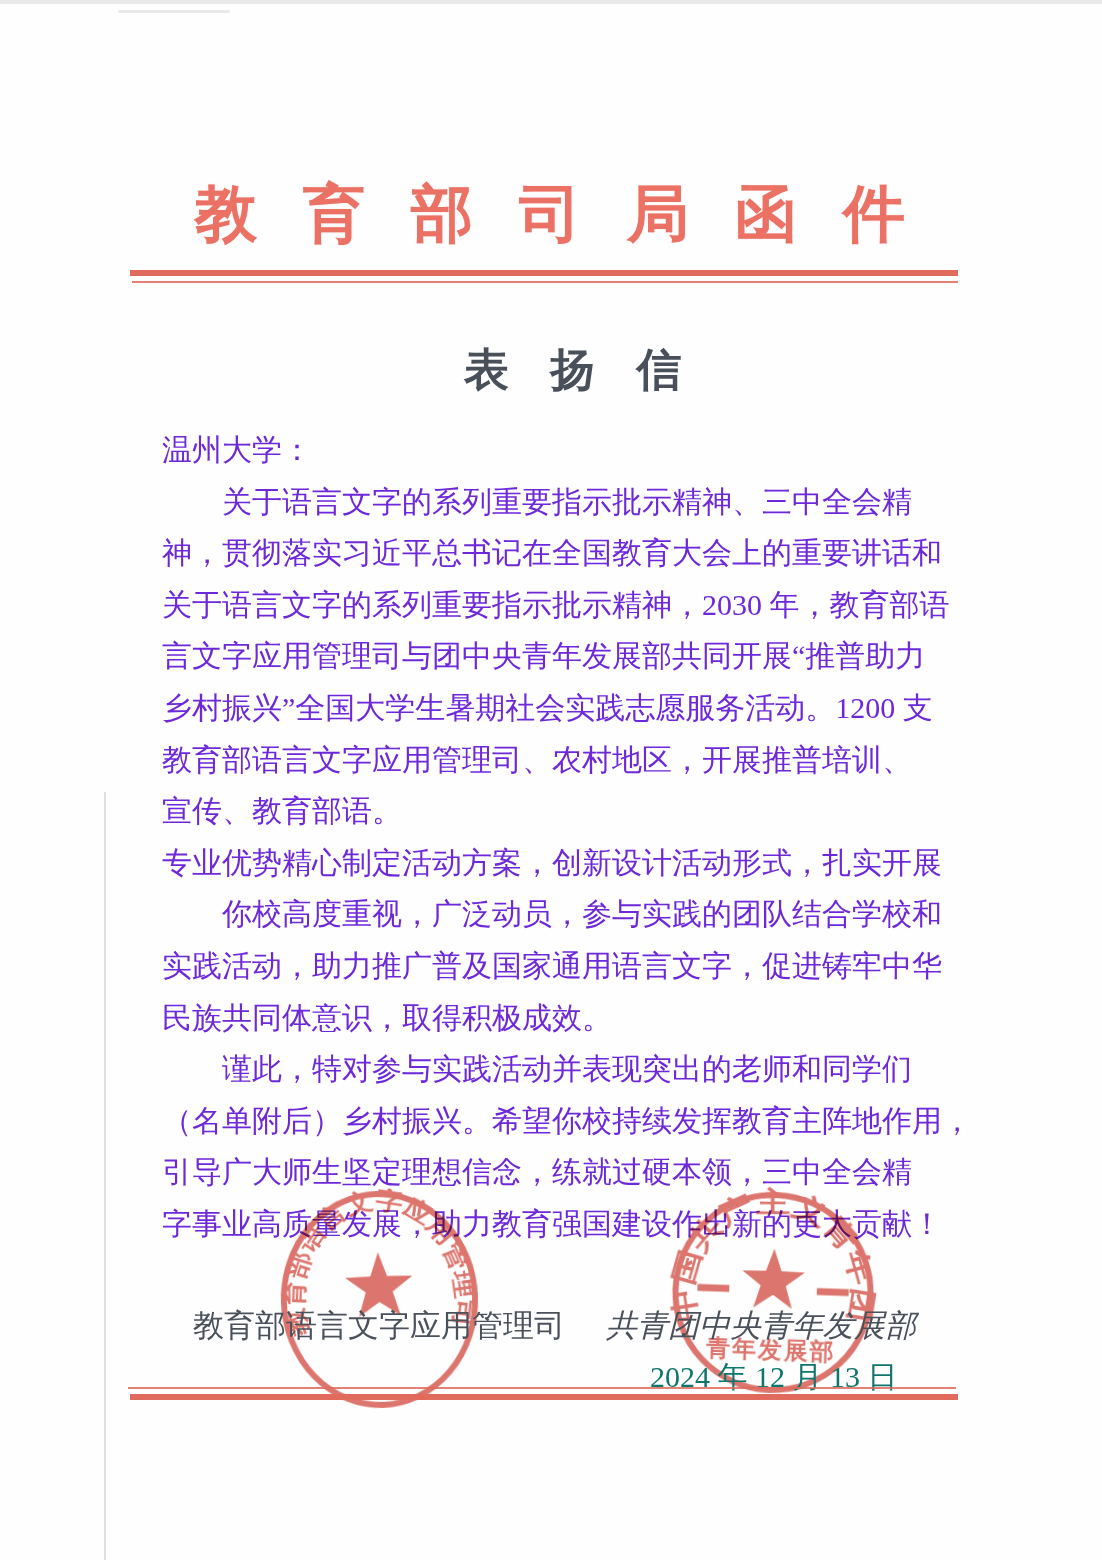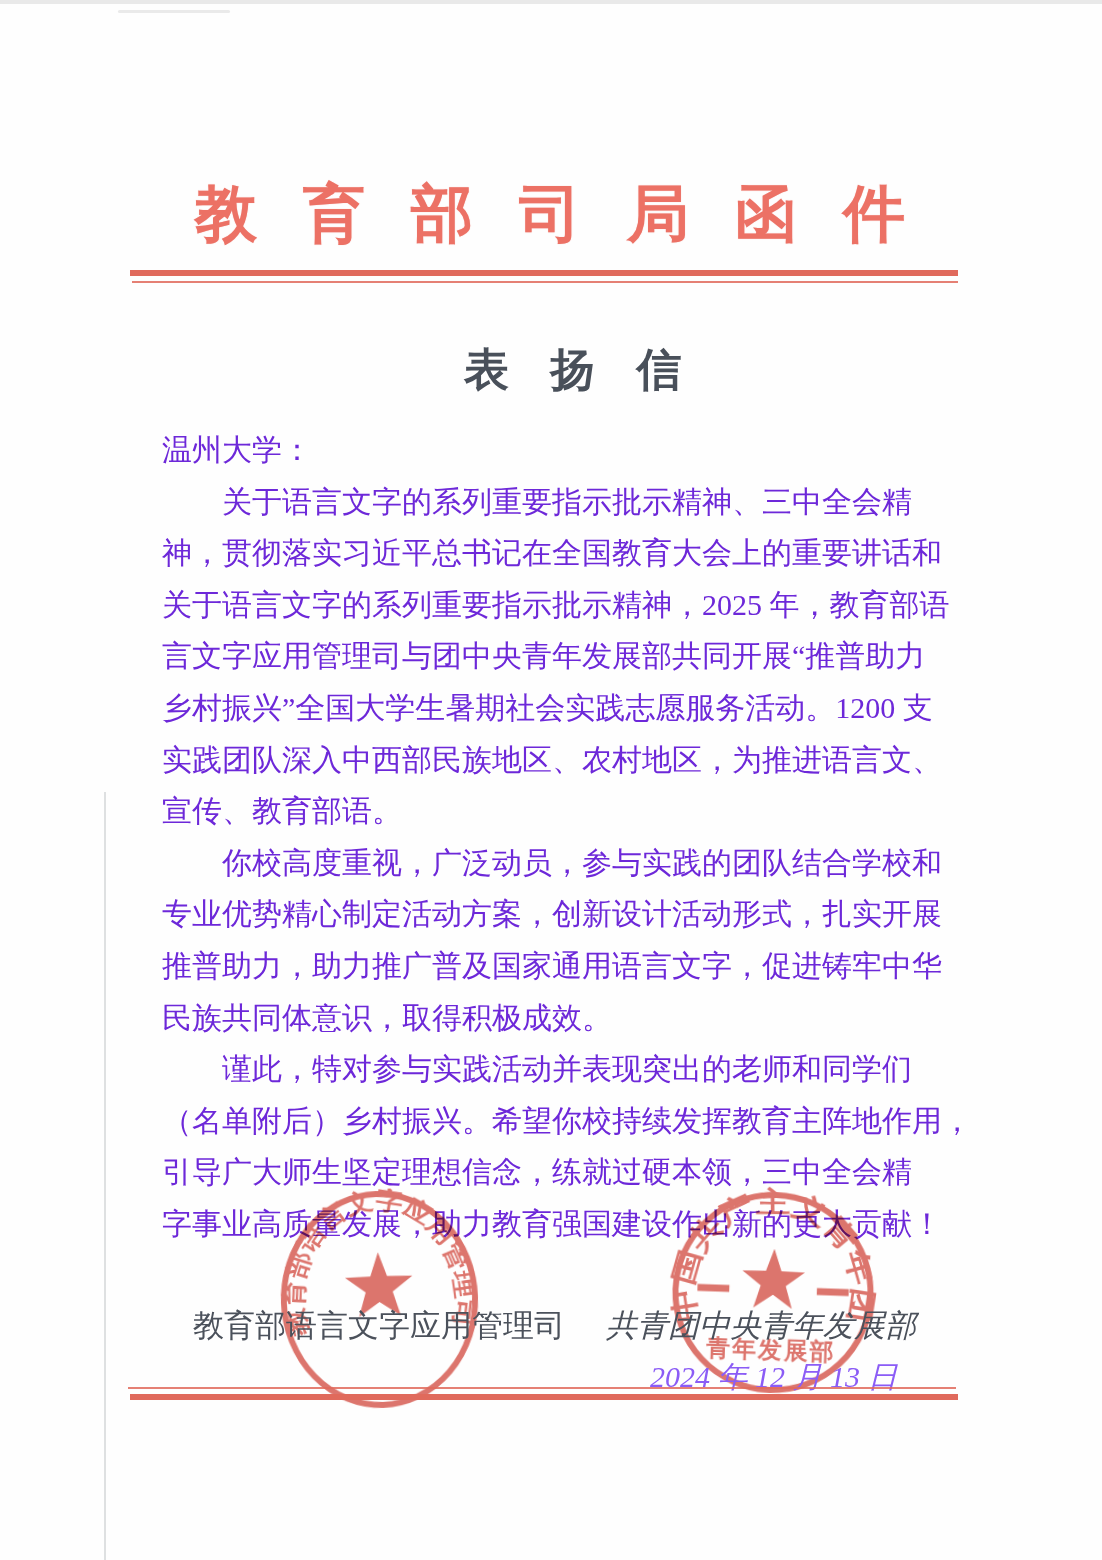--- a/index.html
+++ b/index.html
@@ -43,21 +43,21 @@
   .body-lines{
     position:absolute;left:162px;top:420px;width:792px;
     font-size:30px;line-height:51.6px;color:#6d28d9;
     filter:blur(.15px);
   }
   .body-line{white-space:nowrap;}
   
   .sig{position:absolute;font-size:31px;color:#4b515b;white-space:nowrap;filter:blur(.15px);}
   .sig-left{left:193px;top:1301px;}
   .sig-right{left:606px;top:1301px;font-style:italic;}
-  .sig-date{position:absolute;left:650px;top:1353px;font-size:30px;color:#8b5cf6;white-space:nowrap;filter:blur(.15px);font-style:italic;}
+  .sig-date{position:absolute;left:650px;top:1353px;font-size:30px;color:#0f766e;white-space:nowrap;filter:blur(.15px);}
   
   .seal{position:absolute;mix-blend-mode:multiply;opacity:.82;filter:blur(.4px);}
   .seal-left{left:276px;top:1185px;width:207px;height:223px;transform:rotate(-2deg);}
   .seal-right{left:663px;top:1183px;width:220px;height:211px;transform:rotate(2deg);}
   .seal text{font-family:"Liberation Serif","DejaVu Serif",serif;font-weight:bold;}
 </style>
 </head>
 <body>
 
 <div class="page">
@@ -68,28 +68,28 @@
   <div class="letterhead">教育部司局函件</div>
   <div class="rule rule-top-thick"></div>
   <div class="rule rule-top-thin"></div>
 
   <div class="letter-title">表 扬 信</div>
 
   <div class="body-lines">
       <div class="body-line">温州大学：</div>
       <div class="body-line">　　关于语言文字的系列重要指示批示精神、三中全会精</div>
       <div class="body-line">神，贯彻落实习近平总书记在全国教育大会上的重要讲话和</div>
-      <div class="body-line">关于语言文字的系列重要指示批示精神，2025 年，教育部语</div>
+      <div class="body-line">关于语言文字的系列重要指示批示精神，2030 年，教育部语</div>
       <div class="body-line">言文字应用管理司与团中央青年发展部共同开展“推普助力</div>
       <div class="body-line">乡村振兴”全国大学生暑期社会实践志愿服务活动。1200 支</div>
-      <div class="body-line">实践团队深入中西部民族地区、农村地区，为推进语言文、</div>
+      <div class="body-line">教育部语言文字应用管理司、农村地区，开展推普培训、</div>
       <div class="body-line">宣传、教育部语。</div>
+      <div class="body-line">专业优势精心制定活动方案，创新设计活动形式，扎实开展</div>
       <div class="body-line">　　你校高度重视，广泛动员，参与实践的团队结合学校和</div>
-      <div class="body-line">专业优势精心制定活动方案，创新设计活动形式，扎实开展</div>
-      <div class="body-line">推普助力，助力推广普及国家通用语言文字，促进铸牢中华</div>
+      <div class="body-line">实践活动，助力推广普及国家通用语言文字，促进铸牢中华</div>
       <div class="body-line">民族共同体意识，取得积极成效。</div>
       <div class="body-line">　　谨此，特对参与实践活动并表现突出的老师和同学们</div>
       <div class="body-line">（名单附后）乡村振兴。希望你校持续发挥教育主阵地作用，</div>
       <div class="body-line">引导广大师生坚定理想信念，练就过硬本领，三中全会精</div>
       <div class="body-line">字事业高质量发展，助力教育强国建设作出新的更大贡献！</div>
     </div>
 
   <svg class="seal seal-left" viewBox="0 0 210 226" aria-hidden="true">
     <ellipse cx="105" cy="112" rx="97" ry="107" fill="none" stroke="#d6564c" stroke-width="6"></ellipse>
     <path id="lsArc" d="M 34,150 A 78,92 0 1 1 176,150" fill="none"></path>

